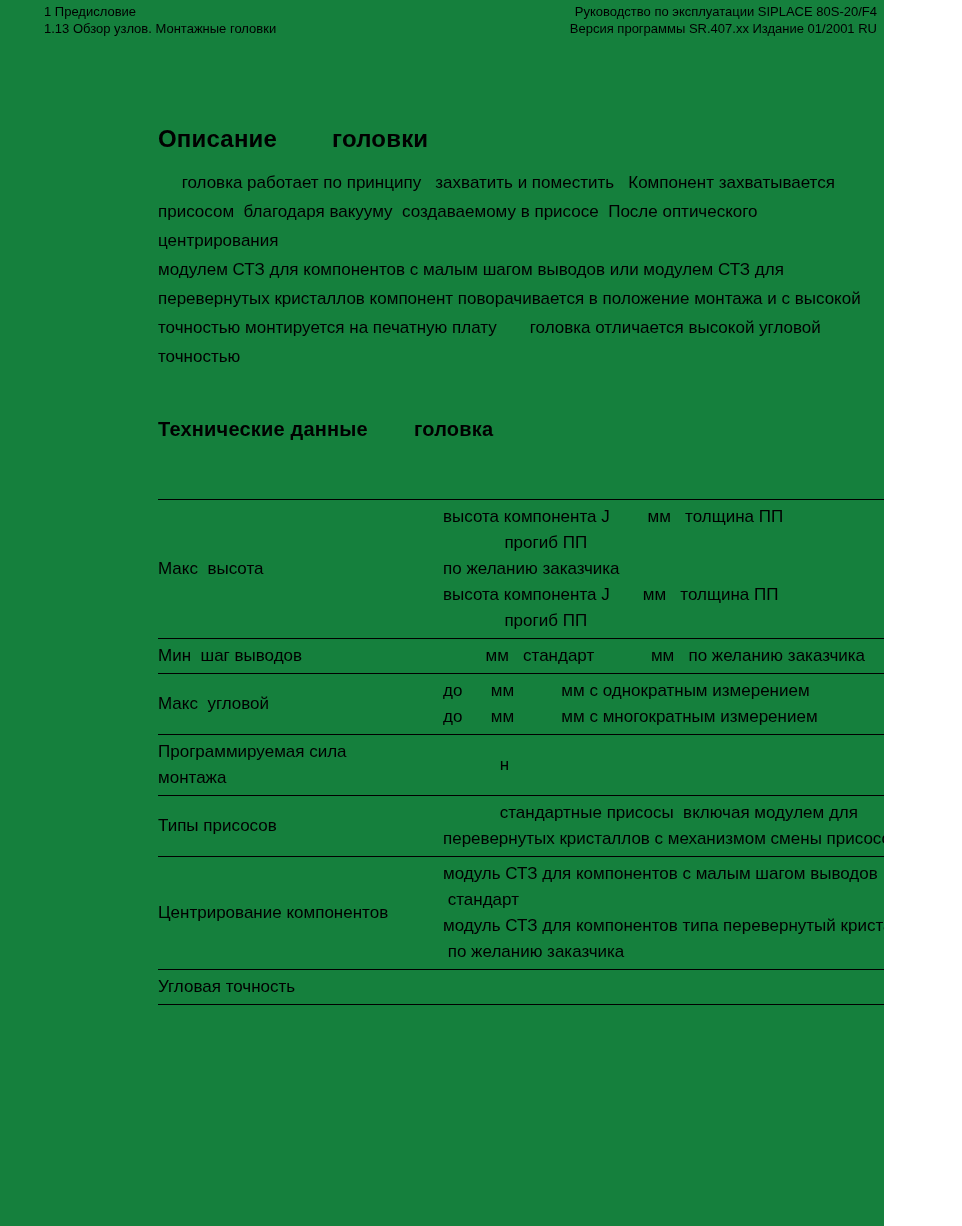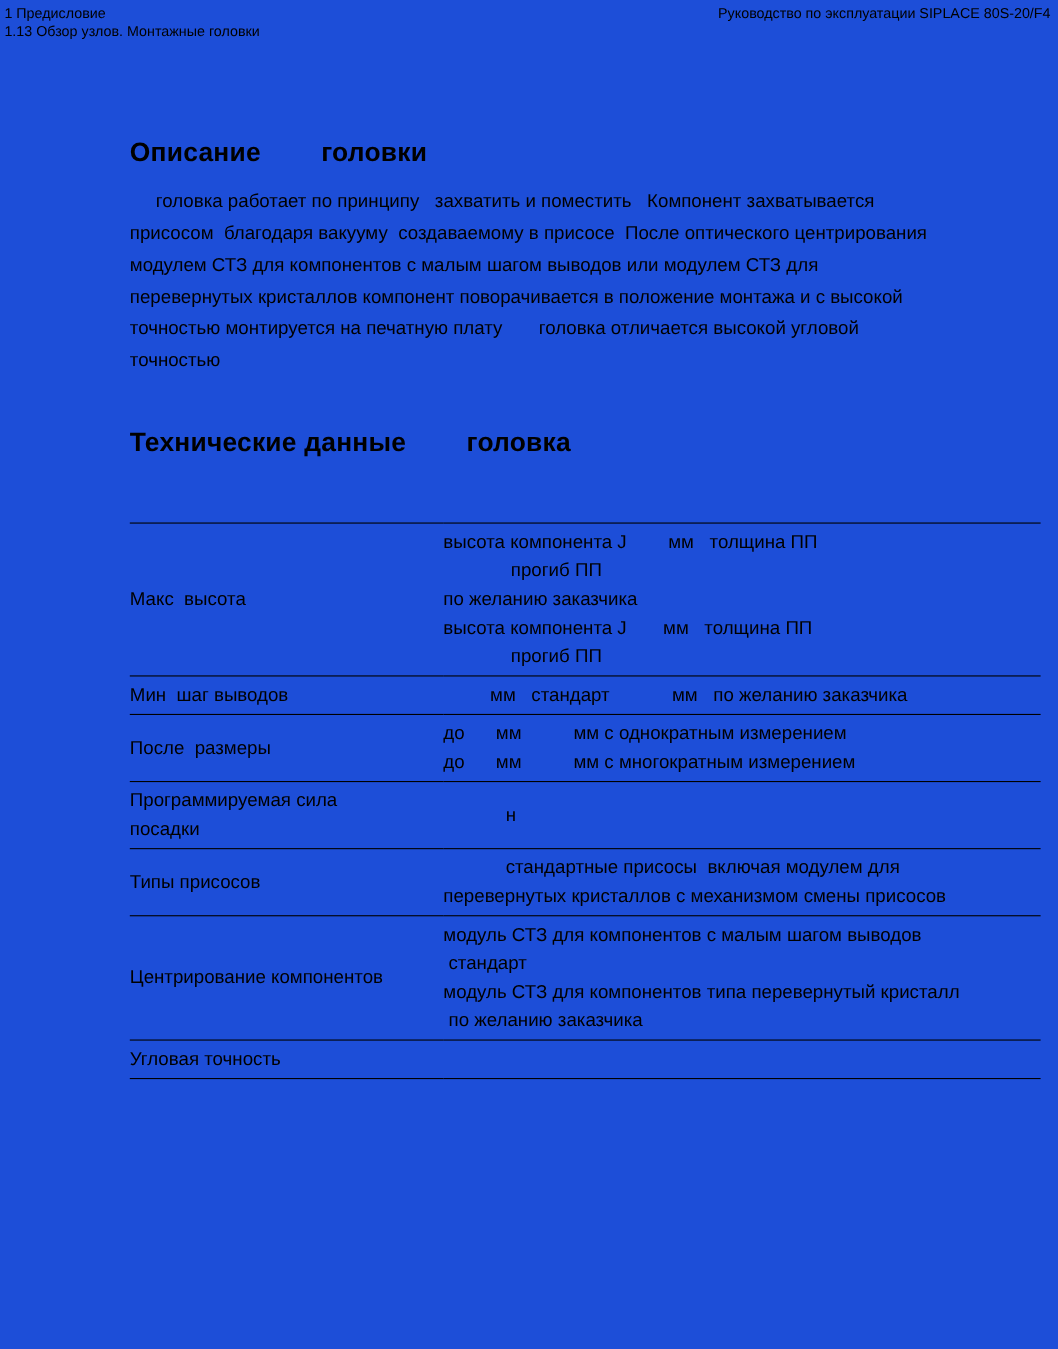--- a/index.html
+++ b/index.html
@@ -5,23 +5,24 @@
   * { margin: 0; padding: 0; box-sizing: border-box; }
   html, body { background: #ffffff; }
   body {
     width: 962px; height: 1226px;
     font-family: "Liberation Sans", sans-serif;
     color: #000;
     overflow: hidden;
   }
   .page {
     position: relative;
-    width: 962px; height: 1226px;
-    background: #1d4ed8;
+    width: 884px; height: 1226px;
+    background: #15803d;
     overflow: hidden;
+    padding-left: 40px;
   }
   .page-header {
     display: flex;
     justify-content: space-between;
     align-items: flex-start;
     padding: 3px 7px 0 4px;
     font-size: 13px;
     line-height: 17px;
   }
   .header-right { text-align: right; }
@@ -33,21 +34,21 @@
     white-space: pre-wrap;
     letter-spacing: 0.2px;
   }
   .para {
     font-size: 17px;
     line-height: 29px;
     margin-top: 15px;
     white-space: pre-wrap;
   }
   .sec-title2 {
-    font-size: 24px;
+    font-size: 20px;
     font-weight: bold;
     margin-top: 47px;
     white-space: pre-wrap;
     letter-spacing: 0.2px;
   }
   table.tech {
     border-collapse: collapse;
     width: 828px;
     margin-top: 58px;
     border-bottom: 1px solid #000;
@@ -69,20 +70,21 @@
 
 <div class="page">
 
   <header class="page-header">
     <div class="header-left">
       <div>1 Предисловие</div>
       <div>1.13 Обзор узлов. Монтажные головки</div>
     </div>
     <div class="header-right">
       <div>Руководство по эксплуатации SIPLACE 80S-20/F4</div>
+      <div>Версия программы SR.407.xx  Издание 01/2001 RU</div>
     </div>
   </header>
 
   <main class="content">
 
     <h1 class="sec-title">Описание        головки</h1>
 
     <p class="para">     головка работает по принципу   захватить и поместить   Компонент захватывается
 присосом  благодаря вакууму  создаваемому в присосе  После оптического центрирования
 модулем СТЗ для компонентов с малым шагом выводов или модулем СТЗ для
@@ -100,27 +102,27 @@
              прогиб ПП
 по желанию заказчика
 высота компонента J       мм   толщина ПП
              прогиб ПП</td>
         </tr>
         <tr>
           <td class="cell-label">Мин  шаг выводов</td>
           <td class="cell-value">         мм   стандарт            мм   по желанию заказчика</td>
         </tr>
         <tr>
-          <td class="cell-label">После  размеры</td>
+          <td class="cell-label">Макс  угловой</td>
           <td class="cell-value">до      мм          мм с однократным измерением
 до      мм          мм с многократным измерением</td>
         </tr>
         <tr>
           <td class="cell-label">Программируемая сила
-посадки</td>
+монтажа</td>
           <td class="cell-value">            н</td>
         </tr>
         <tr>
           <td class="cell-label">Типы присосов</td>
           <td class="cell-value">            стандартные присосы  включая модулем для
 перевернутых кристаллов с механизмом смены присосов</td>
         </tr>
         <tr>
           <td class="cell-label">Центрирование компонентов</td>
           <td class="cell-value">модуль СТЗ для компонентов с малым шагом выводов

